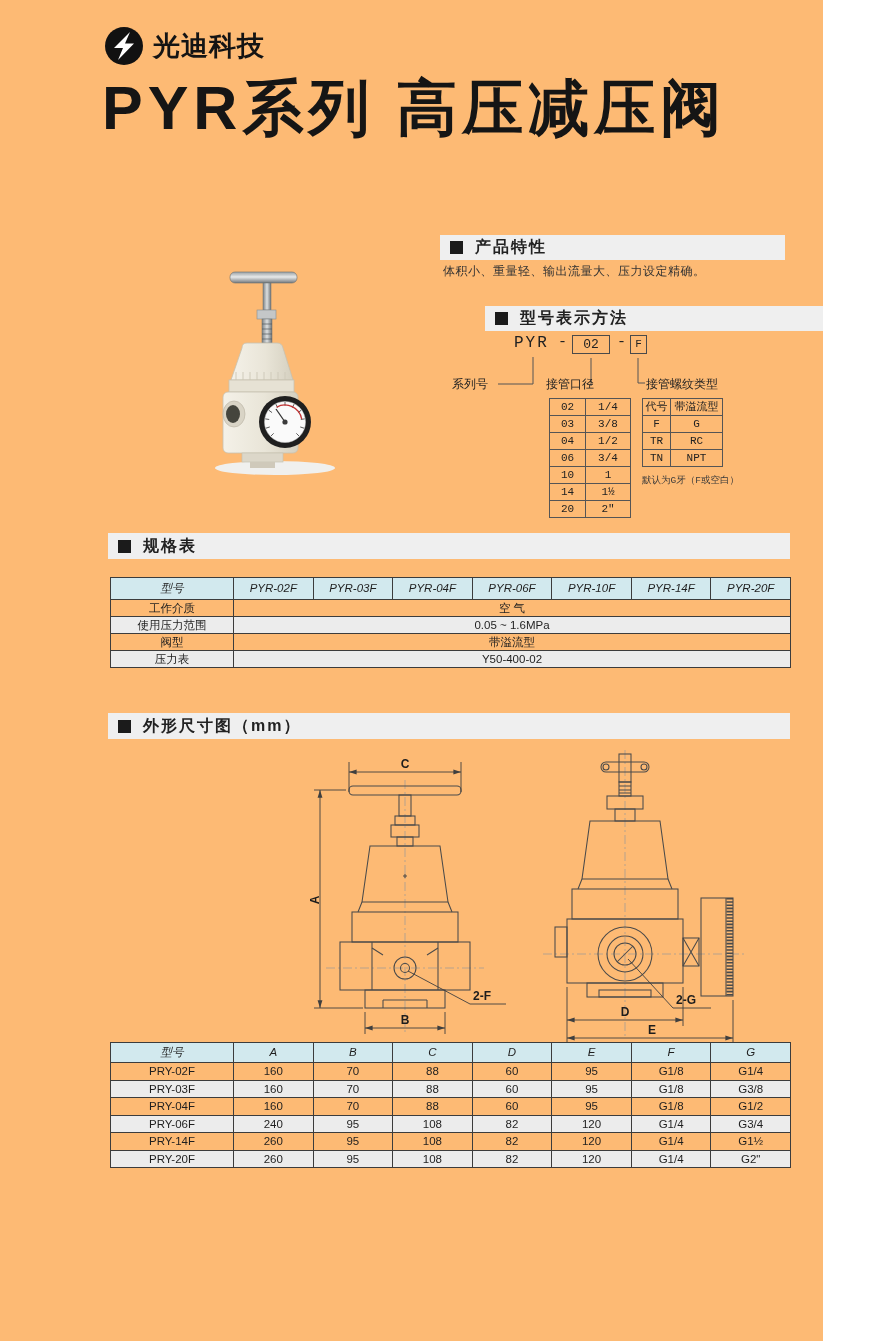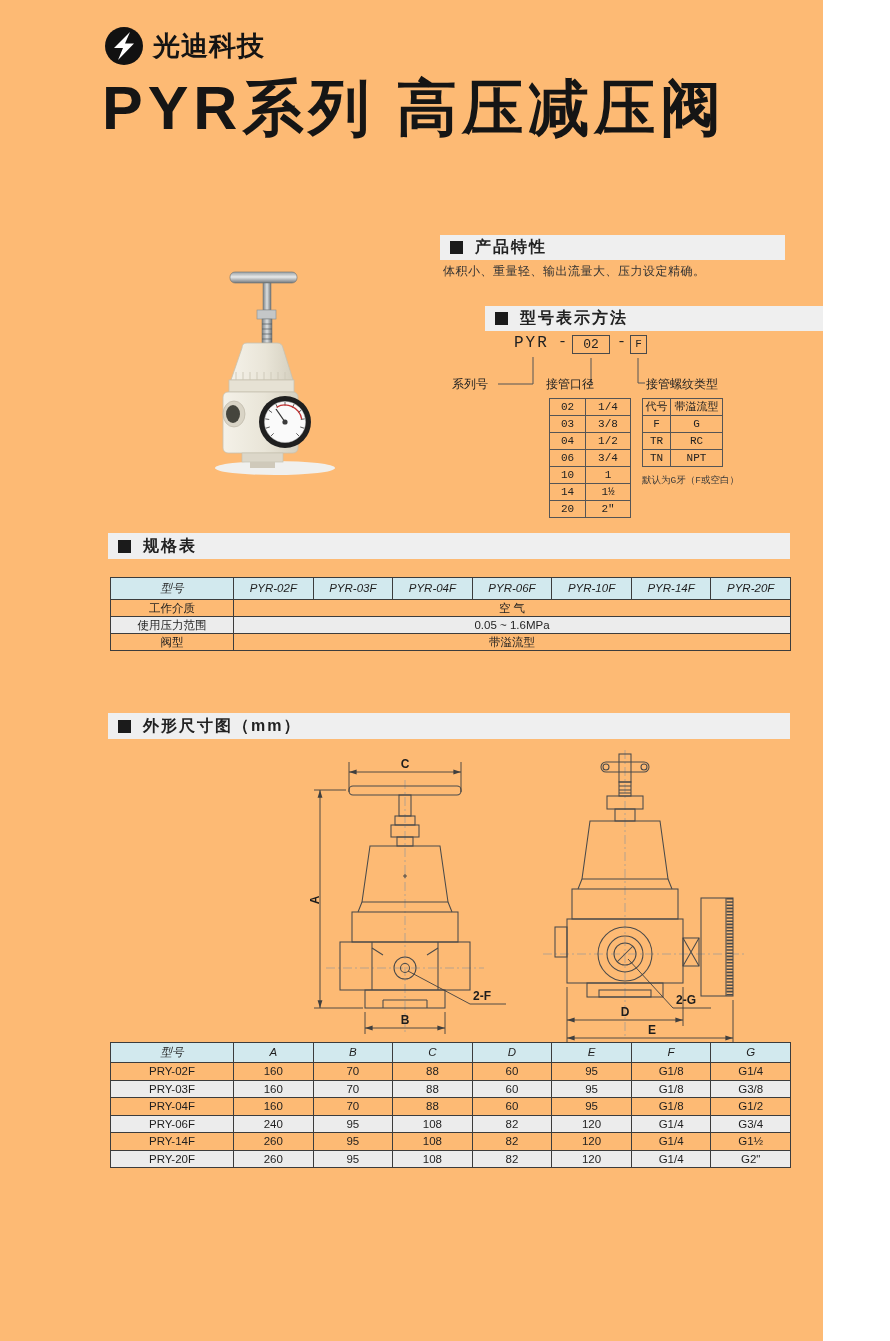--- a/index.html
+++ b/index.html
@@ -241,20 +241,24 @@
             <td colspan="7">空 气</td>
           </tr>
           <tr>
             <td>使用压力范围</td>
             <td colspan="7">0.05 ~ 1.6MPa</td>
           </tr>
           <tr>
             <td>阀型</td>
             <td colspan="7">带溢流型</td>
           </tr>
+          <tr>
+            <td>压力表</td>
+            <td colspan="7">Y50-400-02</td>
+          </tr>
         </tbody>
     </table>
   </div>
 
   <div class="abs bar" style="left:108px;top:713px;width:682px;">
     <span class="sq"></span>
     <span class="t">外形尺寸图（mm）</span>
   </div>
 
   <svg class="abs" style="left:280px;top:742px;" width="250" height="300" viewBox="0 0 250 300">

